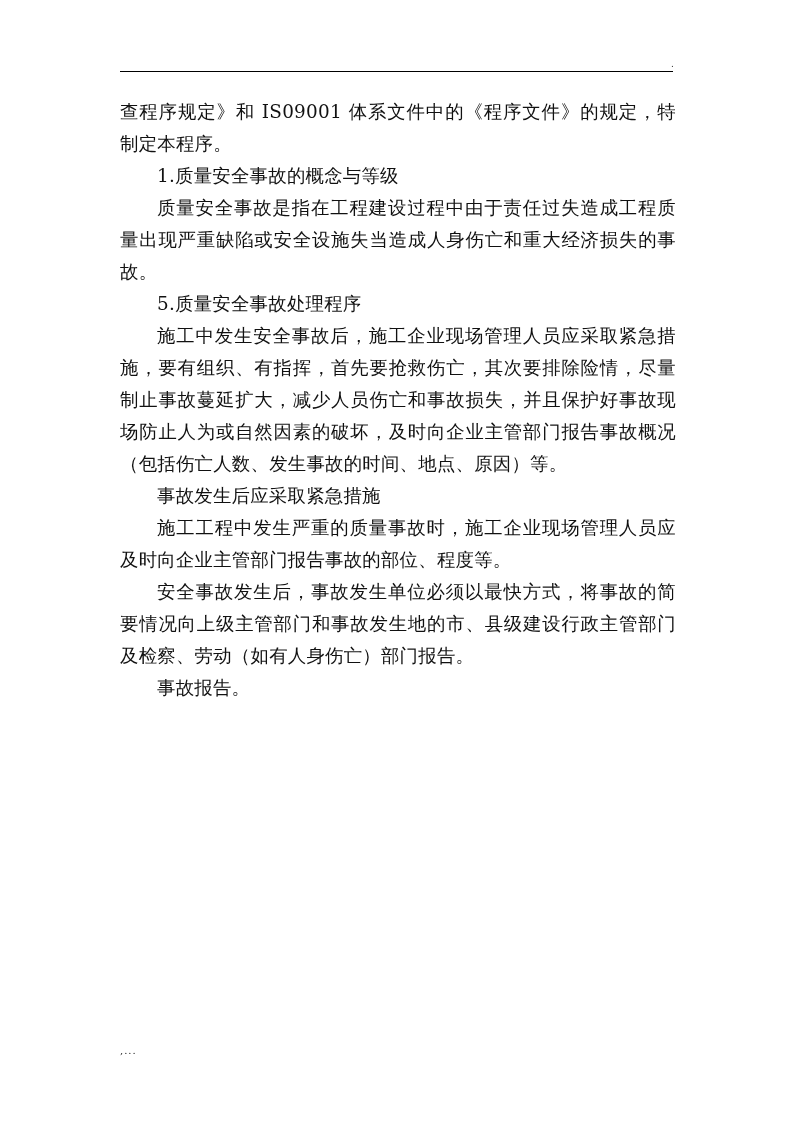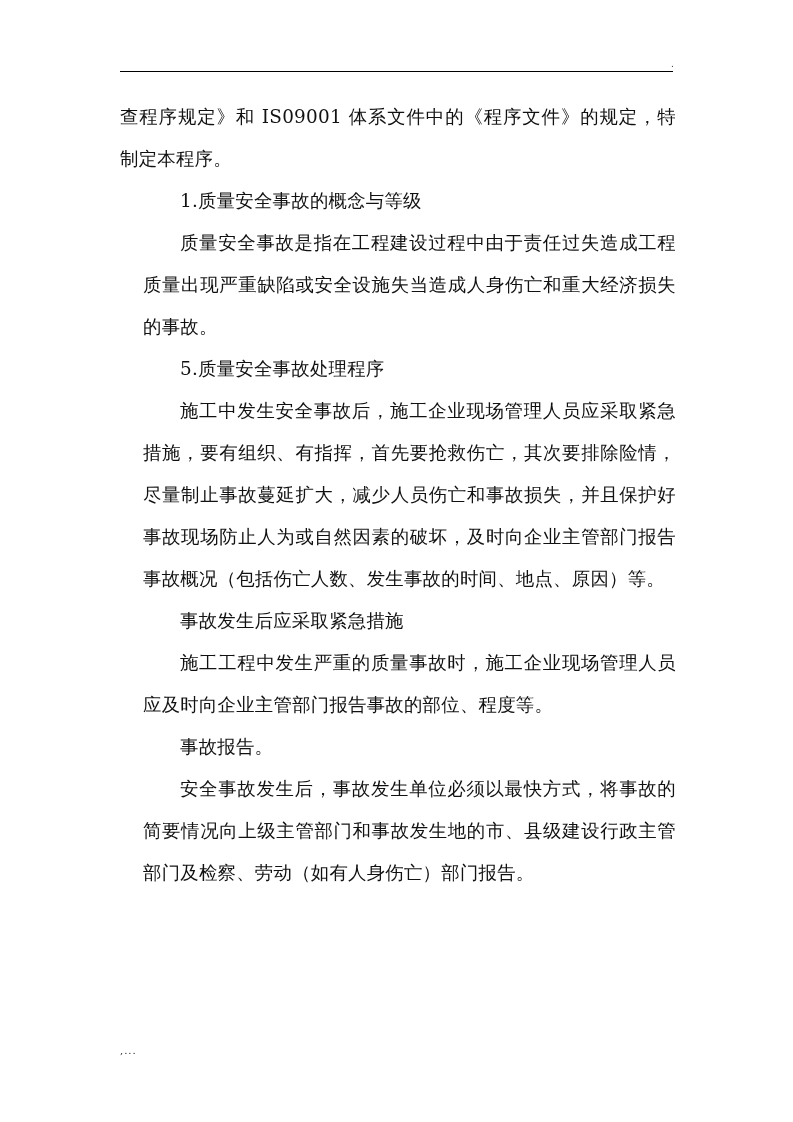--- a/index.html
+++ b/index.html
@@ -33,30 +33,29 @@
     }
     .page-body {
       position: absolute;
       left: 120px;
       top: 96px;
       width: 556px;
     }
     .para {
       margin: 0;
       font-size: 18.4px;
-      line-height: 42px;
+      line-height: 32px;
       text-align: justify;
       text-align-last: left;
       letter-spacing: 0.25px;
       white-space: normal;
       word-break: break-all;
     }
     .para.indent {
       text-indent: 37px;
-      margin-left: 23px;
     }
     .footer-mark {
       position: absolute;
       left: 120px;
       top: 1046px;
       font-size: 10px;
       line-height: 10px;
       color: #222;
       letter-spacing: 1px;
     }
@@ -68,17 +67,17 @@
 <div class="header-mark">.</div>
 
 <div class="page-body">
   <p class="para">查程序规定》和 IS09001 体系文件中的《程序文件》的规定，特制定本程序。</p>
   <p class="para indent">1.质量安全事故的概念与等级</p>
   <p class="para indent">质量安全事故是指在工程建设过程中由于责任过失造成工程质量出现严重缺陷或安全设施失当造成人身伤亡和重大经济损失的事故。</p>
   <p class="para indent">5.质量安全事故处理程序</p>
   <p class="para indent">施工中发生安全事故后，施工企业现场管理人员应采取紧急措施，要有组织、有指挥，首先要抢救伤亡，其次要排除险情，尽量制止事故蔓延扩大，减少人员伤亡和事故损失，并且保护好事故现场防止人为或自然因素的破坏，及时向企业主管部门报告事故概况（包括伤亡人数、发生事故的时间、地点、原因）等。</p>
   <p class="para indent">事故发生后应采取紧急措施</p>
   <p class="para indent">施工工程中发生严重的质量事故时，施工企业现场管理人员应及时向企业主管部门报告事故的部位、程度等。</p>
+  <p class="para indent">安全事故发生后，事故发生单位必须以最快方式，将事故的简要情况向上级主管部门和事故发生地的市、县级建设行政主管部门及检察、劳动（如有人身伤亡）部门报告。</p>
   <p class="para indent">事故报告。</p>
-  <p class="para indent">安全事故发生后，事故发生单位必须以最快方式，将事故的简要情况向上级主管部门和事故发生地的市、县级建设行政主管部门及检察、劳动（如有人身伤亡）部门报告。</p>
 </div>
 
 <div class="footer-mark">,...</div>
 
 </body></html>

